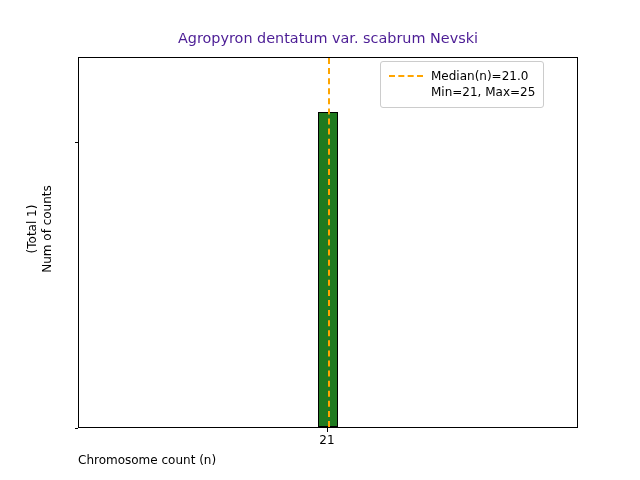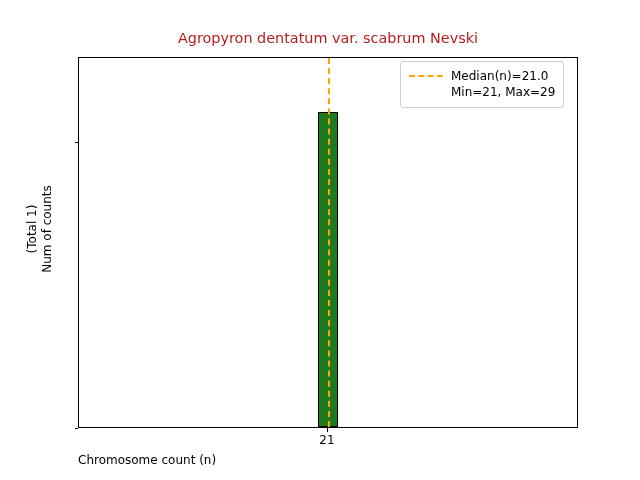--- a/index.html
+++ b/index.html
@@ -26,21 +26,21 @@
 
   
   #chart-title {
     position: absolute;
     left: 78px;
     top: 30px;
     width: 500px;
     text-align: center;
     font-size: 14.4px;
     line-height: 17px;
-    color: #b91c1c;
+    color: #4c1d95;
     white-space: nowrap;
   }
 
   
   #plot-area {
     position: absolute;
     left: 78px;
     top: 57px;
     width: 500px;
     height: 371px;
@@ -118,21 +118,21 @@
   #ylabel-wrap .yl-line {
     font-size: 12px;
     line-height: 15px;
     text-align: center;
     white-space: nowrap;
   }
 
   
   #legend {
     position: absolute;
-    left: 400px;
+    left: 380px;
     top: 61px;
     border: 1px solid #cccccc;
     border-radius: 3px;
     background: #ffffff;
     padding: 6px 8px 7px 8px;
     box-sizing: border-box;
     font-size: 12px;
     line-height: 15px;
   }
   .legend-row {
@@ -188,17 +188,17 @@
 
   <div id="legend">
     <div class="legend-row">
       <span class="legend-swatch">
         <span class="dashline"></span>
       </span>
       <span class="legend-text">Median(n)=21.0</span>
     </div>
     <div class="legend-row">
       <span class="legend-swatch"></span>
-      <span class="legend-text">Min=21, Max=29</span>
+      <span class="legend-text">Min=21, Max=25</span>
     </div>
   </div>
 
 </div>
 
 </body></html>

